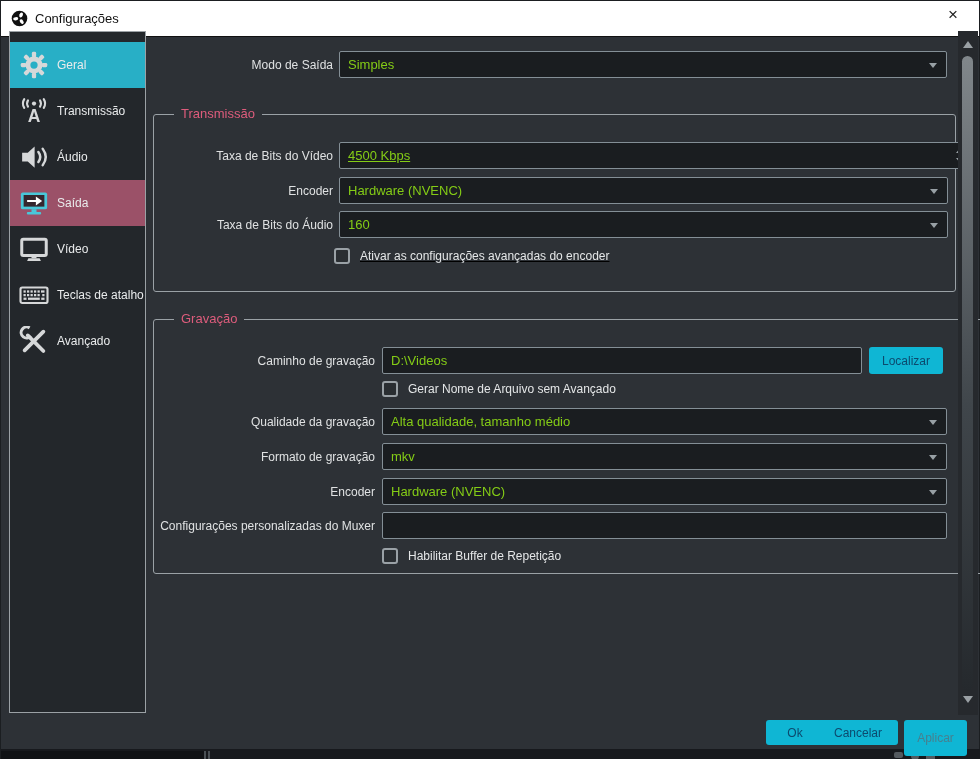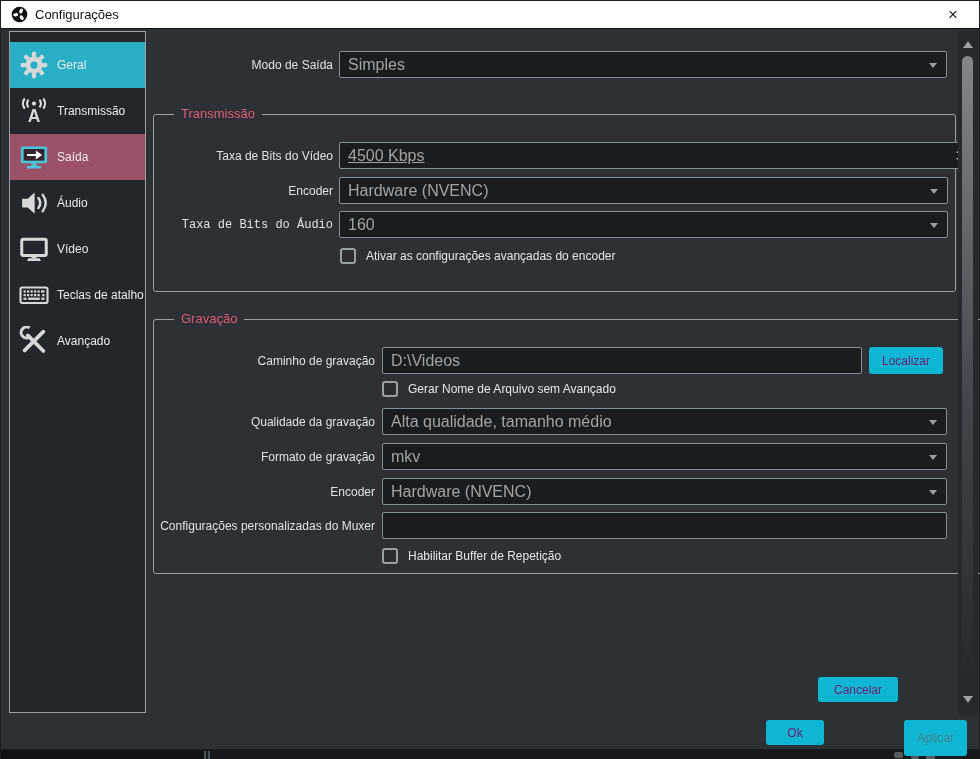--- a/index.html
+++ b/index.html
@@ -1,49 +1,49 @@
 <!DOCTYPE html>
 <html><head>
 <meta charset="utf-8">
 <style>
   * { margin:0; padding:0; box-sizing:border-box; }
   html,body { width:980px; height:759px; background:#2d3136; font-family:"Liberation Sans", sans-serif; overflow:hidden; }
   .app { position:absolute; top:0; left:0; width:980px; height:759px; background:#2d3136; border:1px solid #1b1e21; }
 
   
-  .titlebar { position:absolute; top:0; left:0; width:100%; height:28px; background:#ffffff; border-bottom:1px solid #111; display:flex; align-items:center; }
+  .titlebar { position:absolute; top:0; left:0; width:100%; height:36px; background:#ffffff; border-bottom:1px solid #111; display:flex; align-items:center; }
   .titlebar .app-icon { width:17px; height:17px; margin-left:10px; }
   .titlebar .title { margin-left:7px; font-size:13px; color:#111; }
   .close-btn { position:absolute; right:6px; top:0; width:40px; height:28px; display:flex; align-items:center; justify-content:center; font-size:17px; color:#222; cursor:default; }
 
   
   .sidebar { position:absolute; left:8px; top:30px; width:137px; height:682px; background:#23272b; border:1px solid #9ba1a5; padding-top:10px; }
   .side-item { position:relative; width:135px; height:46px; display:flex; align-items:center; color:#e9ebec; font-size:12px; }
   .side-item .ico { position:absolute; left:9px; top:8px; width:30px; height:30px; }
   .side-item .lbl { position:absolute; left:47px; }
   .side-item.sel-cyan { background:#28afc6; }
   .side-item.sel-mauve { background:#9b5168; }
 
   
   .row-label { position:absolute; font-size:12px; color:#dfe1e2; text-align:right; white-space:nowrap; }
-  .combo, .spin, .text-input { position:absolute; height:27px; background:#1a1d20; border:1px solid #848f96; border-radius:2px; color:#a3a3a3; font-size:16px; line-height:25px; padding:0 24px 0 8px; white-space:nowrap; overflow:hidden; }
+  .combo, .spin, .text-input { position:absolute; height:27px; background:#1a1d20; border:1px solid #848f96; border-radius:2px; color:#84cc16; font-size:13px; line-height:25px; padding:0 24px 0 8px; white-space:nowrap; overflow:hidden; }
   .text-input { padding-right:8px; font-family:"Liberation Sans", sans-serif; }
   input.text-input { outline:none; }
   .arr-dn { position:absolute; right:9px; top:11px; width:0; height:0; border-left:4px solid transparent; border-right:4px solid transparent; border-top:5px solid #98a0a5; }
   .spin .arr-up-s { position:absolute; right:8px; top:5px; width:0; height:0; border-left:4px solid transparent; border-right:4px solid transparent; border-bottom:5px solid #98a0a5; }
   .spin .arr-dn-s { position:absolute; right:8px; bottom:5px; width:0; height:0; border-left:4px solid transparent; border-right:4px solid transparent; border-top:5px solid #98a0a5; }
 
   .group { position:absolute; border:1px solid #9aa1a6; border-radius:3px; }
   .group-title { position:absolute; top:-9px; left:20px; background:#2d3136; padding:0 7px; color:#dd5c7c; font-size:13px; }
 
   .checkbox-row { position:absolute; display:flex; align-items:center; }
   .checkbox { width:16px; height:16px; border:2px solid #9aa1a6; border-radius:3px; background:#2a2e32; }
   .checkbox-label { margin-left:10px; font-size:12px; color:#e4e6e7; white-space:nowrap; }
 
-  .btn-cyan { position:absolute; background:#0fb6d4; border:none; border-radius:3px; color:#701a75; font-size:12px; font-family:"Liberation Sans", sans-serif; cursor:default; }
+  .btn-cyan { position:absolute; background:#0fb6d4; border:none; border-radius:3px; color:#0c4a6e; font-size:12px; font-family:"Liberation Sans", sans-serif; cursor:default; }
   .btn-cyan.disabled { color:#47808f; }
 
   
   .scrollbar { position:absolute; left:957px; top:30px; width:20px; height:684px; background:#26292d; }
   .sb-arrow-up { position:absolute; left:5px; top:10px; width:0; height:0; border-left:5px solid transparent; border-right:5px solid transparent; border-bottom:7px solid #9aa0a4; }
   .sb-arrow-dn { position:absolute; left:5px; bottom:12px; width:0; height:0; border-left:5px solid transparent; border-right:5px solid transparent; border-top:7px solid #9aa0a4; }
   .sb-thumb { position:absolute; left:4px; top:25px; width:11px; height:635px; border-radius:6px; background:linear-gradient(#81878b, #40464b 55%, #25292d); }
 
   
   .bg-strip { position:absolute; left:0; top:748px; width:980px; height:11px; background:#17191d; overflow:hidden; }
@@ -107,40 +107,40 @@
           <path d="M7.2 3.5 Q5.7 6 7.2 8.5"></path>
           <path d="M19.8 2.5 Q22 6 19.8 9.5"></path>
           <path d="M16.8 3.5 Q18.3 6 16.8 8.5"></path>
         </g>
         <circle cx="12" cy="6" r="1.7" fill="#d6d8d9"></circle>
         <text x="12" y="21" text-anchor="middle" font-size="14" font-weight="bold" fill="#d6d8d9" font-family="Liberation Sans, sans-serif">A</text>
       </svg>
       <span class="lbl">Transmissão</span>
     </div>
 
+    <div class="side-item">
+      <svg class="ico" viewBox="0 0 24 24">
+        <path d="M2.5 8.5 h4.5 l5.5 -5 v17 l-5.5 -5 H2.5 z" fill="#d6d8d9"></path>
+        <g stroke="#d6d8d9" stroke-width="2" fill="none" stroke-linecap="round">
+          <path d="M15.5 8 q3 4 0 8"></path>
+          <path d="M19 5.5 q4.8 6.5 0 13"></path>
+        </g>
+      </svg>
+      <span class="lbl">Áudio</span>
+    </div>
+
     <div class="side-item sel-mauve">
       <svg class="ico" viewBox="0 0 24 24">
         <rect x="1.5" y="3.5" width="21" height="13.5" rx="1.5" fill="#49c7d9"></rect>
         <rect x="3.7" y="5.6" width="16.6" height="9.3" fill="#35262e"></rect>
         <path d="M6.5 11.5 h7 v-2.8 l5 3.6 -5 3.6 v-2.8 h-7 z" fill="#ffffff" transform="translate(0 -2)"></path>
         <rect x="10" y="17" width="4" height="2.2" fill="#49c7d9"></rect>
         <rect x="6.3" y="19.2" width="11.4" height="2" rx="0.8" fill="#49c7d9"></rect>
       </svg>
       <span class="lbl">Saída</span>
-    </div>
-
-    <div class="side-item">
-      <svg class="ico" viewBox="0 0 24 24">
-        <path d="M2.5 8.5 h4.5 l5.5 -5 v17 l-5.5 -5 H2.5 z" fill="#d6d8d9"></path>
-        <g stroke="#d6d8d9" stroke-width="2" fill="none" stroke-linecap="round">
-          <path d="M15.5 8 q3 4 0 8"></path>
-          <path d="M19 5.5 q4.8 6.5 0 13"></path>
-        </g>
-      </svg>
-      <span class="lbl">Áudio</span>
     </div>
 
     <div class="side-item">
       <svg class="ico" viewBox="0 0 24 24">
         <rect x="2.2" y="4.2" width="19.6" height="13" rx="1.2" fill="none" stroke="#d6d8d9" stroke-width="2.4"></rect>
         <rect x="10" y="17.2" width="4" height="2.2" fill="#d6d8d9"></rect>
         <path d="M7.5 19.4 h9 l1 2.1 h-11 z" fill="#d6d8d9"></path>
       </svg>
       <span class="lbl">Vídeo</span>
     </div>
@@ -196,27 +196,27 @@
       <span class="arr-up-s"></span>
       <span class="arr-dn-s"></span>
     </div>
 
     <div class="row-label" style="left:0; top:69px; width:179px;">Encoder</div>
     <div class="combo" style="left:185px; top:62px; width:609px;">
       <span>Hardware (NVENC)</span>
       <span class="arr-dn"></span>
     </div>
 
-    <div class="row-label" style="left:0; top:103px; width:179px;font-family:Liberation Mono, monospace;">Taxa de Bits do Áudio</div>
+    <div class="row-label" style="left:0; top:103px; width:179px;">Taxa de Bits do Áudio</div>
     <div class="combo" style="left:185px; top:96px; width:609px;">
       <span>160</span>
       <span class="arr-dn"></span>
     </div>
 
-    <div class="checkbox-row" style="left:186px; top:133px;">
+    <div class="checkbox-row" style="left:180px; top:133px;text-decoration:underline;">
       <div class="checkbox"></div>
       <span class="checkbox-label">Ativar as configurações avançadas do encoder</span>
     </div>
   </div>
 
   <div class="group" style="left:152px; top:318px; width:943px; height:255px;">
     <span class="group-title">Gravação</span>
 
     <div class="row-label" style="left:0; top:34px; width:221px;">Caminho de gravação</div>
     <input class="text-input" style="left: 228px; top: 27px; width: 480px;" value="D:\Videos">
@@ -254,16 +254,16 @@
     </div>
   </div>
 
   <div class="scrollbar">
     <div class="sb-arrow-up"></div>
     <div class="sb-thumb"></div>
     <div class="sb-arrow-dn"></div>
   </div>
 
   <button class="btn-cyan" style="left:765px; top:719px; width:58px; height:25px;">Ok</button>
-  <button class="btn-cyan" style="left:817px; top:676px; width:80px; height:25px;">Cancelar</button>
+  <button class="btn-cyan" style="left:817px; top:719px; width:80px; height:25px;">Cancelar</button>
   <button class="btn-cyan disabled" style="left:903px; top:719px; width:63px; height:36px;">Aplicar</button>
 
 </div>
 
 </body></html>

